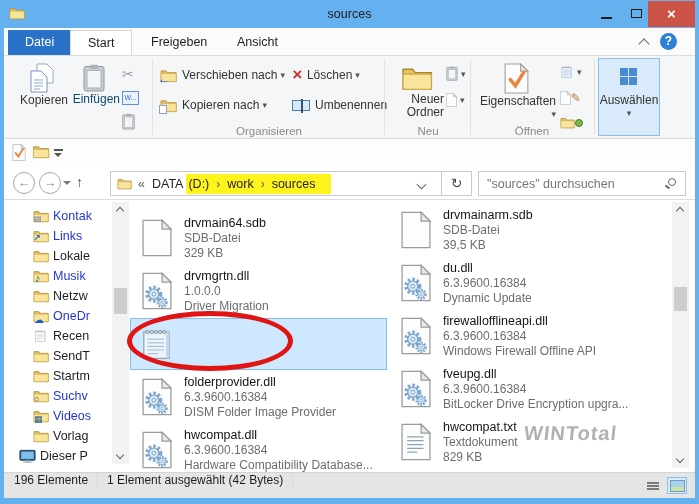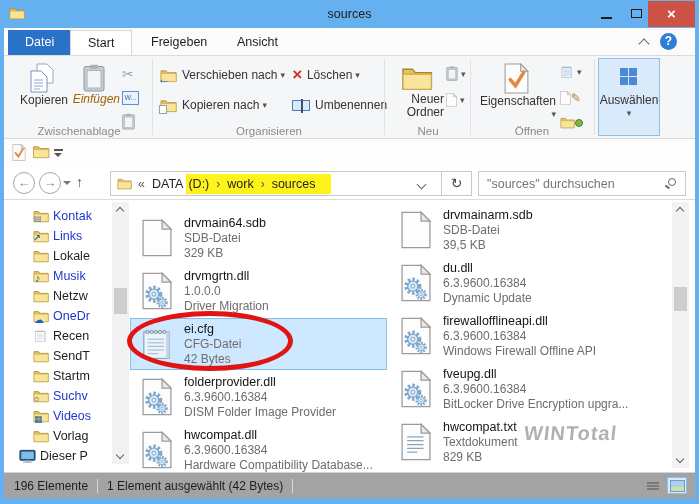--- a/index.html
+++ b/index.html
@@ -30,21 +30,21 @@
   .help-circle{position:absolute;left:656px;top:5px;width:17px;height:17px;border-radius:50%;
      background:#2f7fd6;color:#fff;font-size:12px;font-weight:bold;text-align:center;line-height:17px;}
   
   .ribbon{position:absolute;left:0;top:27px;width:691px;height:84px;background:#f5f6f7;
           border-top:1px solid #dcdcdc;border-bottom:1px solid #d9d9d9;}
   .rgroup{position:absolute;top:0;height:82px;}
   .rsep{position:absolute;top:3px;height:76px;width:1px;background:#e2e2e2;}
   .glabel{position:absolute;bottom:1px;left:0;width:100%;text-align:center;font-size:11.5px;color:#8b8b8b;}
   .bigbtn{position:absolute;top:4px;width:52px;height:64px;text-align:right;cursor:default;}
   .bigbtn .blabel{display:block;margin-top:1px;font-size:12px;color:#333;line-height:13px;}
-  .bigbtn.disabled .blabel{color:#a16207;font-style:italic;}
+  .bigbtn.disabled .blabel{color:#0c4a6e;}
   .rowbtn{position:absolute;height:22px;display:flex;align-items:center;font-size:12px;color:#333;}
   .rowbtn .rlbl{margin-left:5px;}
   .smallbtn{position:absolute;width:24px;height:21px;display:flex;align-items:center;font-size:12px;}
   .dd{font-size:9px;color:#555;margin-left:3px;}
   .ddc{display:block;font-size:9px;color:#555;margin-top:1px;}
   .ic-x{color:#c8352b;font-weight:bold;font-size:17px;font-style:italic;line-height:16px;}
   .ic-scissors{color:#9aa0a6;font-size:14px;}
   .pathbox{width:17px;height:14px;border:1px solid #5c8fd6;background:#eaf2fc;color:#3b6fb4;
            font-size:7px;line-height:12px;text-align:center;}
   .renbox{position:relative;width:18px;height:11px;border:1px solid #4a7fb5;background:#d9e9f9;}
@@ -112,22 +112,22 @@
   .tx{margin-left:9px;overflow:hidden;white-space:nowrap;}
   .fname{font-size:12.5px;color:#141414;line-height:16px;}
   .fmeta{font-size:12px;color:#6d6d6d;line-height:15px;}
   
   .red-ellipse{position:absolute;left:123px;top:111px;width:166px;height:60px;border:5px solid #e11414;
                border-radius:50%;z-index:6;}
   .watermark{position:absolute;left:520px;top:222px;z-index:5;font-size:20px;font-weight:bold;
              color:rgba(100,100,100,0.5);letter-spacing:1px;transform:skewX(-6deg);
              text-shadow:1px 1px 0 rgba(255,255,255,0.65);}
   
-  .statusbar{position:absolute;left:0;top:444px;width:691px;height:26px;background:#a3a3a3;
-             border-top:1px solid #d4d4d4;display:flex;align-items:center;font-size:12px;color:#1e1e1e;}
+  .statusbar{position:absolute;left:0;top:444px;width:691px;height:26px;background:#e5e5e5;
+             border-top:1px solid #d4d4d4;display:flex;font-size:12px;color:#1e1e1e;}
   .statusbar .sdiv{width:1px;height:14px;background:#d8d8d8;margin:0 9px;}
   .st-left{margin-left:10px;}
   .view-icons{position:absolute;right:8px;top:4px;display:flex;}
   .vi{width:20px;height:17px;margin-left:4px;display:flex;align-items:center;justify-content:center;}
   .vi.sel{background:#d9eafa;border:1px solid #8fbde8;}
   .vi-details i{display:block;width:12px;height:2px;background:#7a7a7a;margin:1px 0;}
   .vi-thumb{width:15px;height:12px;border:1px solid #6f9cc4;background:linear-gradient(#a9d2ee 55%,#cfe3a0 55%);}
   svg{display:block;}
 </style>
 </head>
@@ -257,21 +257,20 @@
           <span class="ic-scissors">✂</span>
         </div>
         <div class="smallbtn" style="left:114px;top:31px">
           <span class="pathbox">W...</span>
         </div>
         <div class="smallbtn" style="left:114px;top:55px">
           <svg width="13" height="17" style="filter:grayscale(.6)">
               <use href="#sym-clipboard"></use>
             </svg>
         </div>
-        <div class="glabel">Zwischenablage</div>
       </div>
       <div class="rsep" style="left:148px"></div>
 
       <div class="rgroup" style="left:152px;width:226px">
         <div class="rowbtn" style="left:4px;top:8px">
           <span class="fold-wrap">
               <svg width="17" height="15">
                 <use href="#sym-folder"></use>
               </svg>
             <span class="ovl ov-arrow-blue">←</span>
@@ -547,25 +546,20 @@
         <div class="tx">
           <div class="fname">drvmgrtn.dll</div>
           <div class="fmeta">1.0.0.0</div>
           <div class="fmeta">Driver Migration</div>
         </div>
       </div>
       <div class="tile col1 sel" style="top:111px">
         <svg class="ticon" width="36" height="36" viewBox="0 0 30 30">
             <use href="#sym-notepad"></use>
           </svg>
-        <div class="tx">
-          <div class="fname">ei.cfg</div>
-          <div class="fmeta">CFG-Datei</div>
-          <div class="fmeta">42 Bytes</div>
-        </div>
       </div>
       <div class="tile col1" style="top:164px">
         <svg class="ticon" width="30" height="38" viewBox="0 0 24 30">
             <use href="#sym-dll"></use>
           </svg>
         <div class="tx">
           <div class="fname">folderprovider.dll</div>
           <div class="fmeta">6.3.9600.16384</div>
           <div class="fmeta">DISM Folder Image Provider</div>
         </div>

